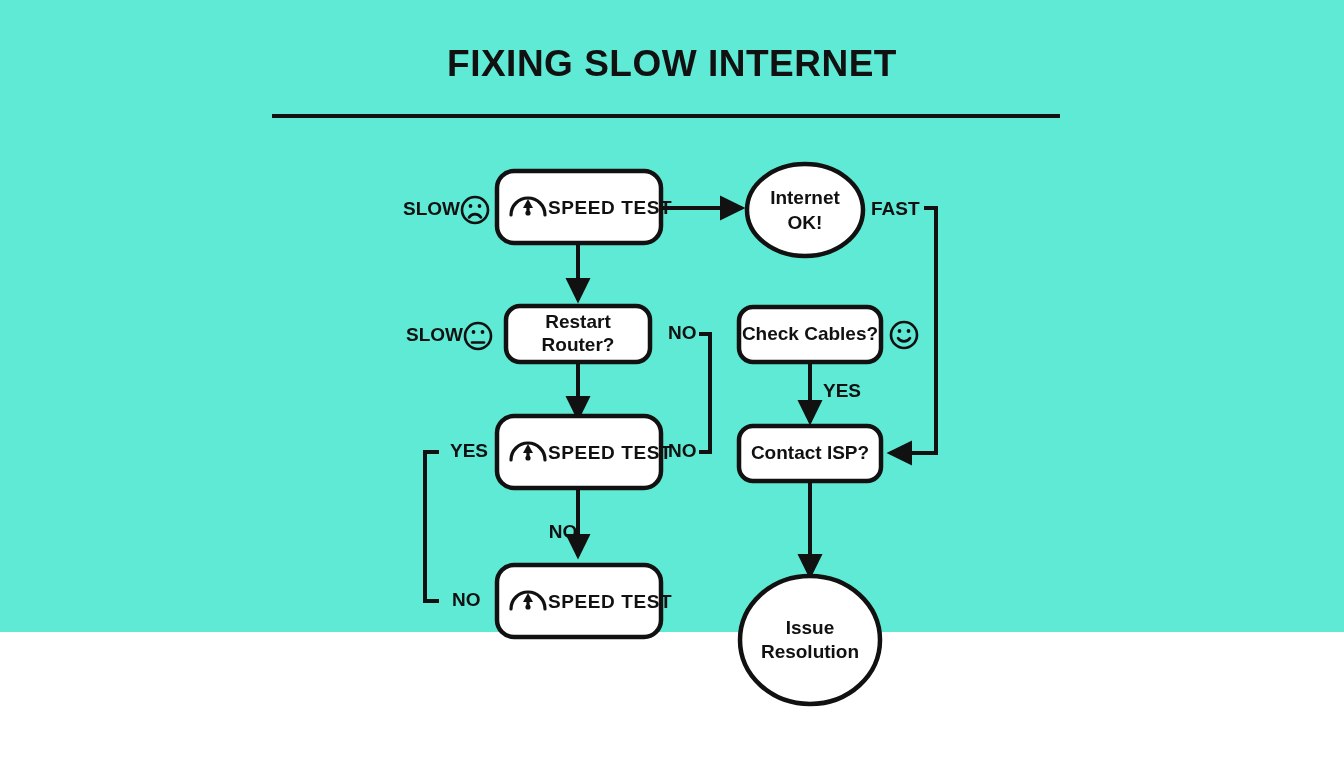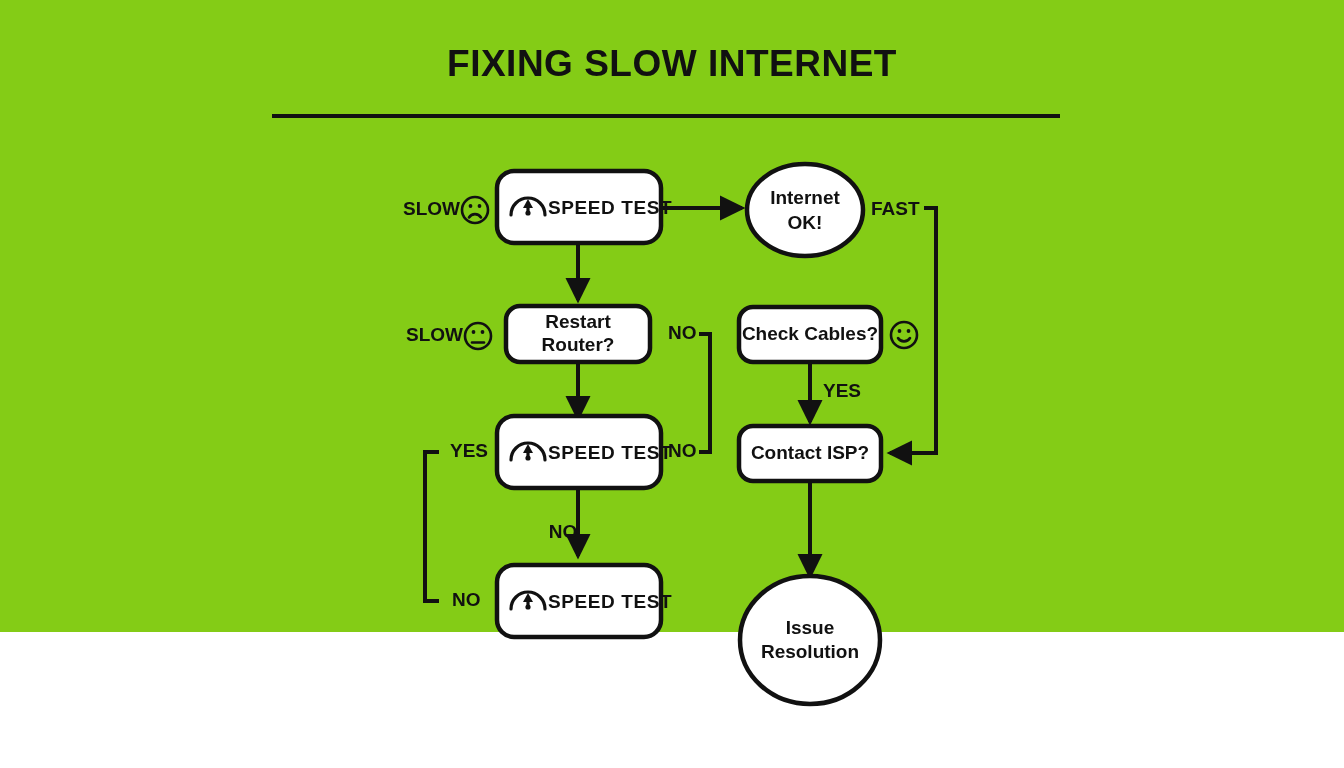--- a/index.html
+++ b/index.html
@@ -11,21 +11,21 @@
     width: 1344px;
     height: 768px;
     font-family: "Liberation Sans", sans-serif;
     overflow: hidden;
     position: relative;
   }
   #page {
     position: relative;
     width: 1344px;
     height: 632px;
-    background: #84cc16;
+    background: #5eead4;
   }
   .title-area {
     position: absolute;
     left: 0;
     top: 44px;
     width: 1344px;
     text-align: center;
   }
   .title-text {
     font-family: "Liberation Sans", sans-serif;

